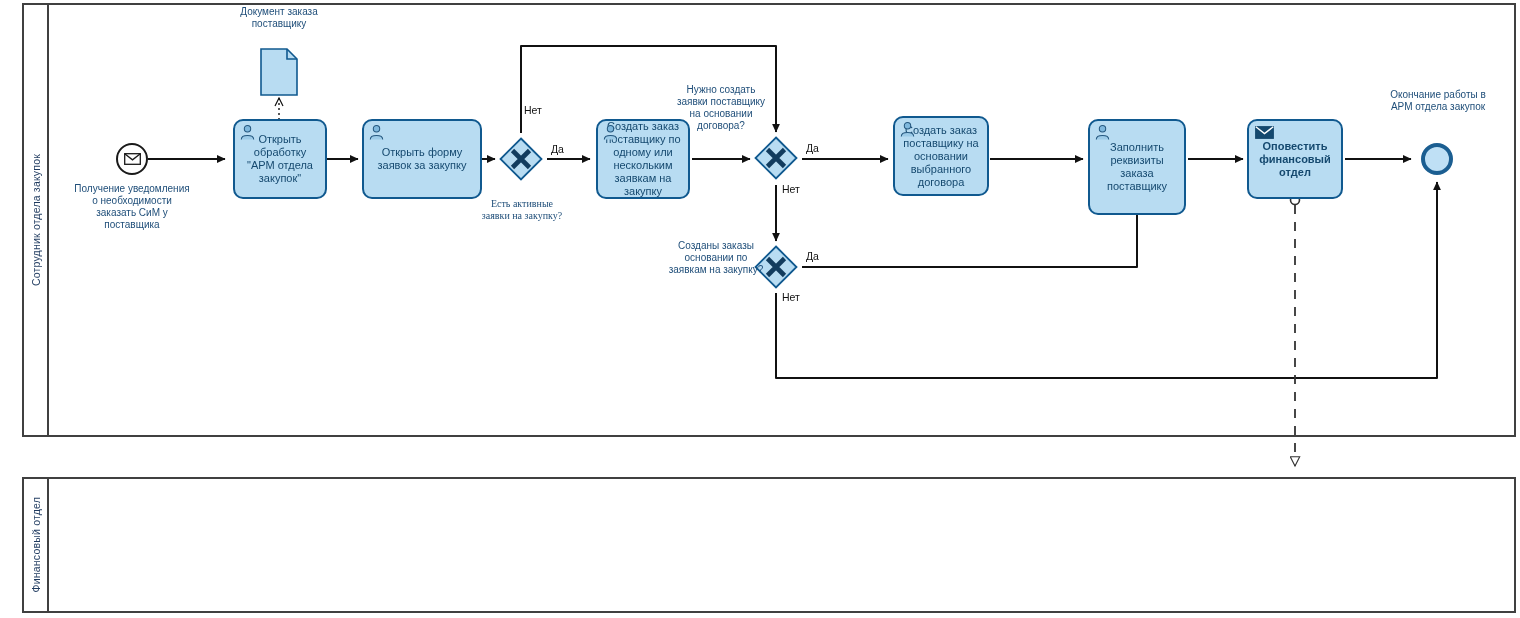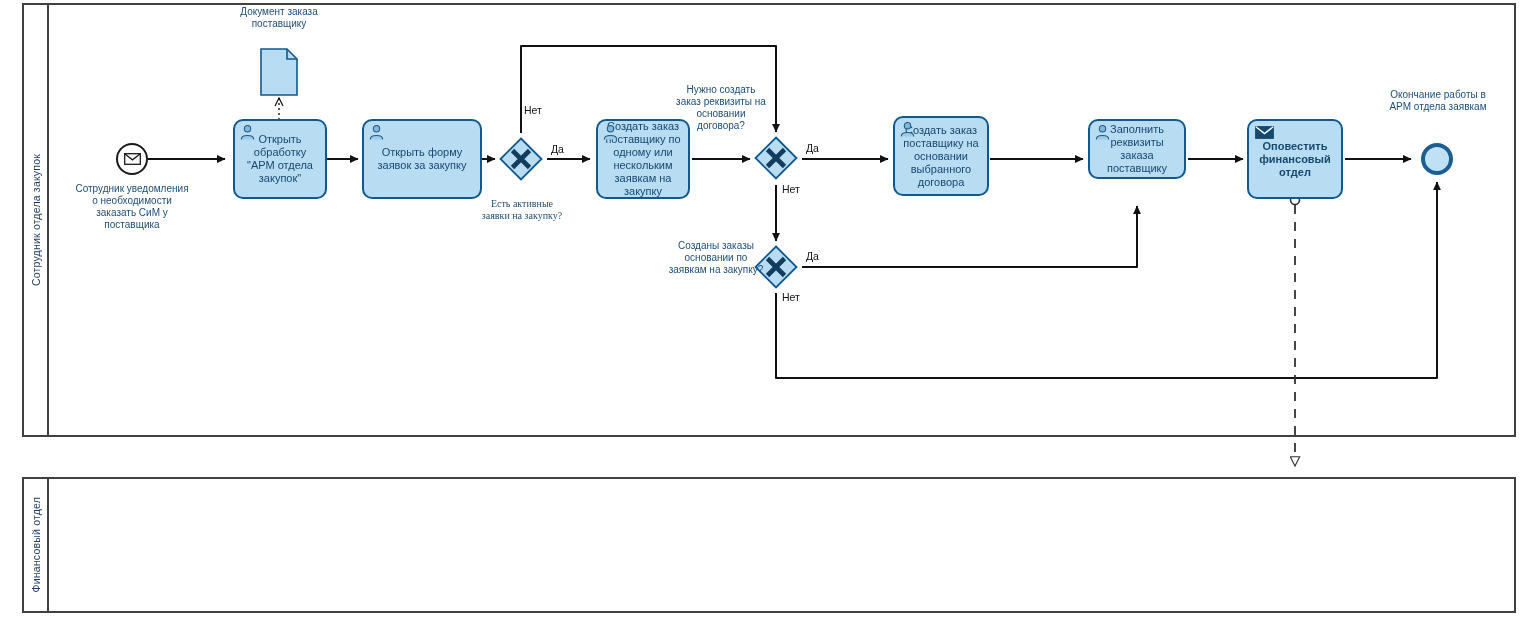--- a/index.html
+++ b/index.html
@@ -120,21 +120,21 @@
       <path d="M27,1 L27,11 L37,11" fill="none" stroke="#10598f" stroke-width="1.6"></path>
     </svg>
   </div>
 
   <div class="node ev ev-start" style="left:116px;top:143px;">
     <svg width="17" height="12" viewBox="0 0 17 12">
       <rect x="0.7" y="0.7" width="15.6" height="10.6" fill="#ffffff" stroke="#1a1a1a" stroke-width="1.3"></rect>
       <path d="M0.7,0.7 L8.5,6.8 L16.3,0.7" fill="none" stroke="#1a1a1a" stroke-width="1.3"></path>
     </svg>
   </div>
-  <div class="lbl" style="left:73px;top:183px;width:118px;">Сотрудник уведомления о необходимости заказать СиМ у поставщика</div>
+  <div class="lbl" style="left:73px;top:183px;width:118px;">Получение уведомления о необходимости заказать СиМ у поставщика</div>
 
   <div class="node task" style="left:233px;top:119px;width:94px;height:80px;">
     <svg class="ticon" viewBox="0 0 18 17">
       <circle cx="9" cy="5" r="3.4" fill="#7fb8dd" stroke="#25587f" stroke-width="1.1"></circle>
       <path d="M2.4,16.4 C2.4,10.8 15.6,10.8 15.6,16.4" fill="#9ccbe8" stroke="#25587f" stroke-width="1.1"></path>
     </svg>
     <span class="tlabel">Открыть обработку "АРМ отдела закупок"</span>
   </div>
 
   <div class="node task" style="left:362px;top:119px;width:120px;height:80px;">
@@ -154,21 +154,21 @@
   </div>
 
   <div class="node task" style="left:893px;top:116px;width:96px;height:80px;">
     <svg class="ticon" viewBox="0 0 18 17">
       <circle cx="9" cy="5" r="3.4" fill="#7fb8dd" stroke="#25587f" stroke-width="1.1"></circle>
       <path d="M2.4,16.4 C2.4,10.8 15.6,10.8 15.6,16.4" fill="#9ccbe8" stroke="#25587f" stroke-width="1.1"></path>
     </svg>
     <span class="tlabel">Создать заказ поставщику на основании выбранного договора</span>
   </div>
 
-  <div class="node task" style="left:1088px;top:119px;width:98px;height:60px;">
+  <div class="node task" style="left:1088px;top:119px;width:98px;height:96px;">
     <svg class="ticon" viewBox="0 0 18 17">
       <circle cx="9" cy="5" r="3.4" fill="#7fb8dd" stroke="#25587f" stroke-width="1.1"></circle>
       <path d="M2.4,16.4 C2.4,10.8 15.6,10.8 15.6,16.4" fill="#9ccbe8" stroke="#25587f" stroke-width="1.1"></path>
     </svg>
     <span class="tlabel">Заполнить реквизиты заказа поставщику</span>
   </div>
 
   <div class="node task" style="left:1247px;top:119px;width:96px;height:80px;font-weight:bold;">
     <svg class="ticon" style="left:6px;top:5px;width:19px;height:13px;" viewBox="0 0 19 13">
       <rect x="0.8" y="0.8" width="17.4" height="11.4" fill="#15496f" stroke="#15496f" stroke-width="1.4"></rect>
@@ -184,32 +184,32 @@
     </svg>
   </div>
   <div class="lbl" style="left:477px;top:198px;width:90px;font-family:Liberation Serif, serif;">Есть активные заявки на закупку?</div>
 
   <div class="node gw" style="left:754px;top:136px;">
     <svg width="44" height="44" viewBox="0 0 44 44">
       <path d="M22,1.5 L42.5,22 L22,42.5 L1.5,22 z" fill="#b8dcf2" stroke="#10598f" stroke-width="1.8"></path>
       <path d="M13.5,13.5 L30.5,30.5 M30.5,13.5 L13.5,30.5" stroke="#123c5e" stroke-width="4.6" stroke-linecap="butt"></path>
     </svg>
   </div>
-  <div class="lbl" style="left:674px;top:84px;width:94px;">Нужно создать заказ реквизиты на основании договора?</div>
+  <div class="lbl" style="left:674px;top:84px;width:94px;">Нужно создать заявки поставщику на основании договора?</div>
 
   <div class="node gw" style="left:754px;top:245px;">
     <svg width="44" height="44" viewBox="0 0 44 44">
       <path d="M22,1.5 L42.5,22 L22,42.5 L1.5,22 z" fill="#b8dcf2" stroke="#10598f" stroke-width="1.8"></path>
       <path d="M13.5,13.5 L30.5,30.5 M30.5,13.5 L13.5,30.5" stroke="#123c5e" stroke-width="4.6" stroke-linecap="butt"></path>
     </svg>
   </div>
   <div class="lbl" style="left:668px;top:240px;width:96px;">Созданы заказы основании по заявкам на закупку?</div>
 
   <div class="node ev ev-end" style="left:1421px;top:143px;"></div>
-  <div class="lbl" style="left:1383px;top:89px;width:110px;">Окончание работы в АРМ отдела заявкам</div>
+  <div class="lbl" style="left:1383px;top:89px;width:110px;">Окончание работы в АРМ отдела закупок</div>
 
   <div class="lbl-dark" style="left:524px;top:104px;">Нет</div>
   <div class="lbl-dark" style="left:551px;top:143px;">Да</div>
   <div class="lbl-dark" style="left:806px;top:142px;">Да</div>
   <div class="lbl-dark" style="left:782px;top:183px;">Нет</div>
   <div class="lbl-dark" style="left:806px;top:250px;">Да</div>
   <div class="lbl-dark" style="left:782px;top:291px;">Нет</div>
 
 </div>
 

